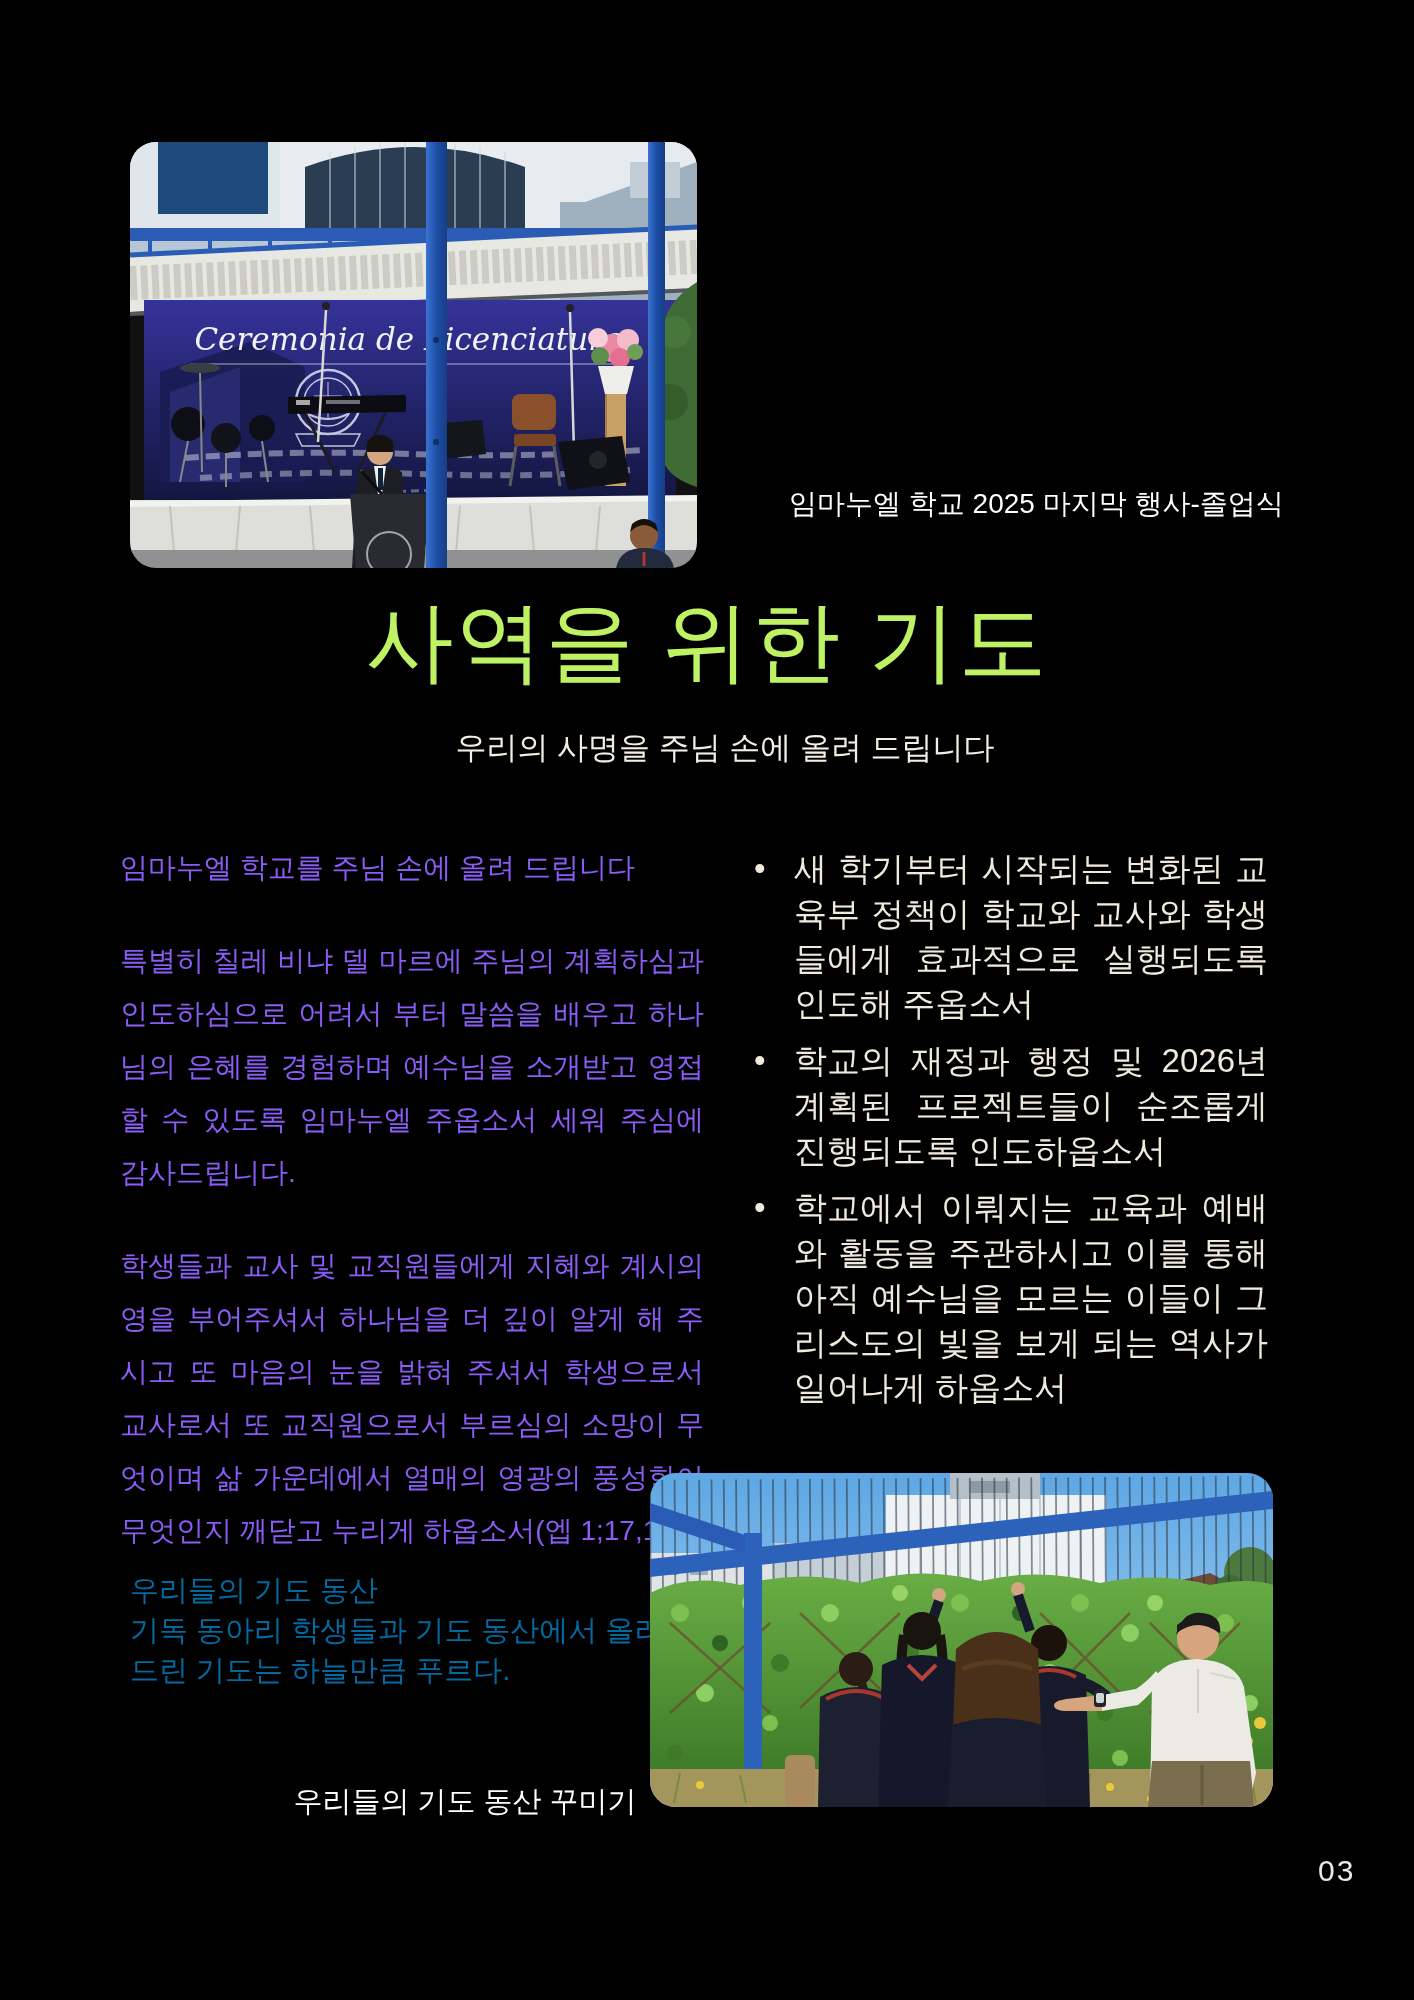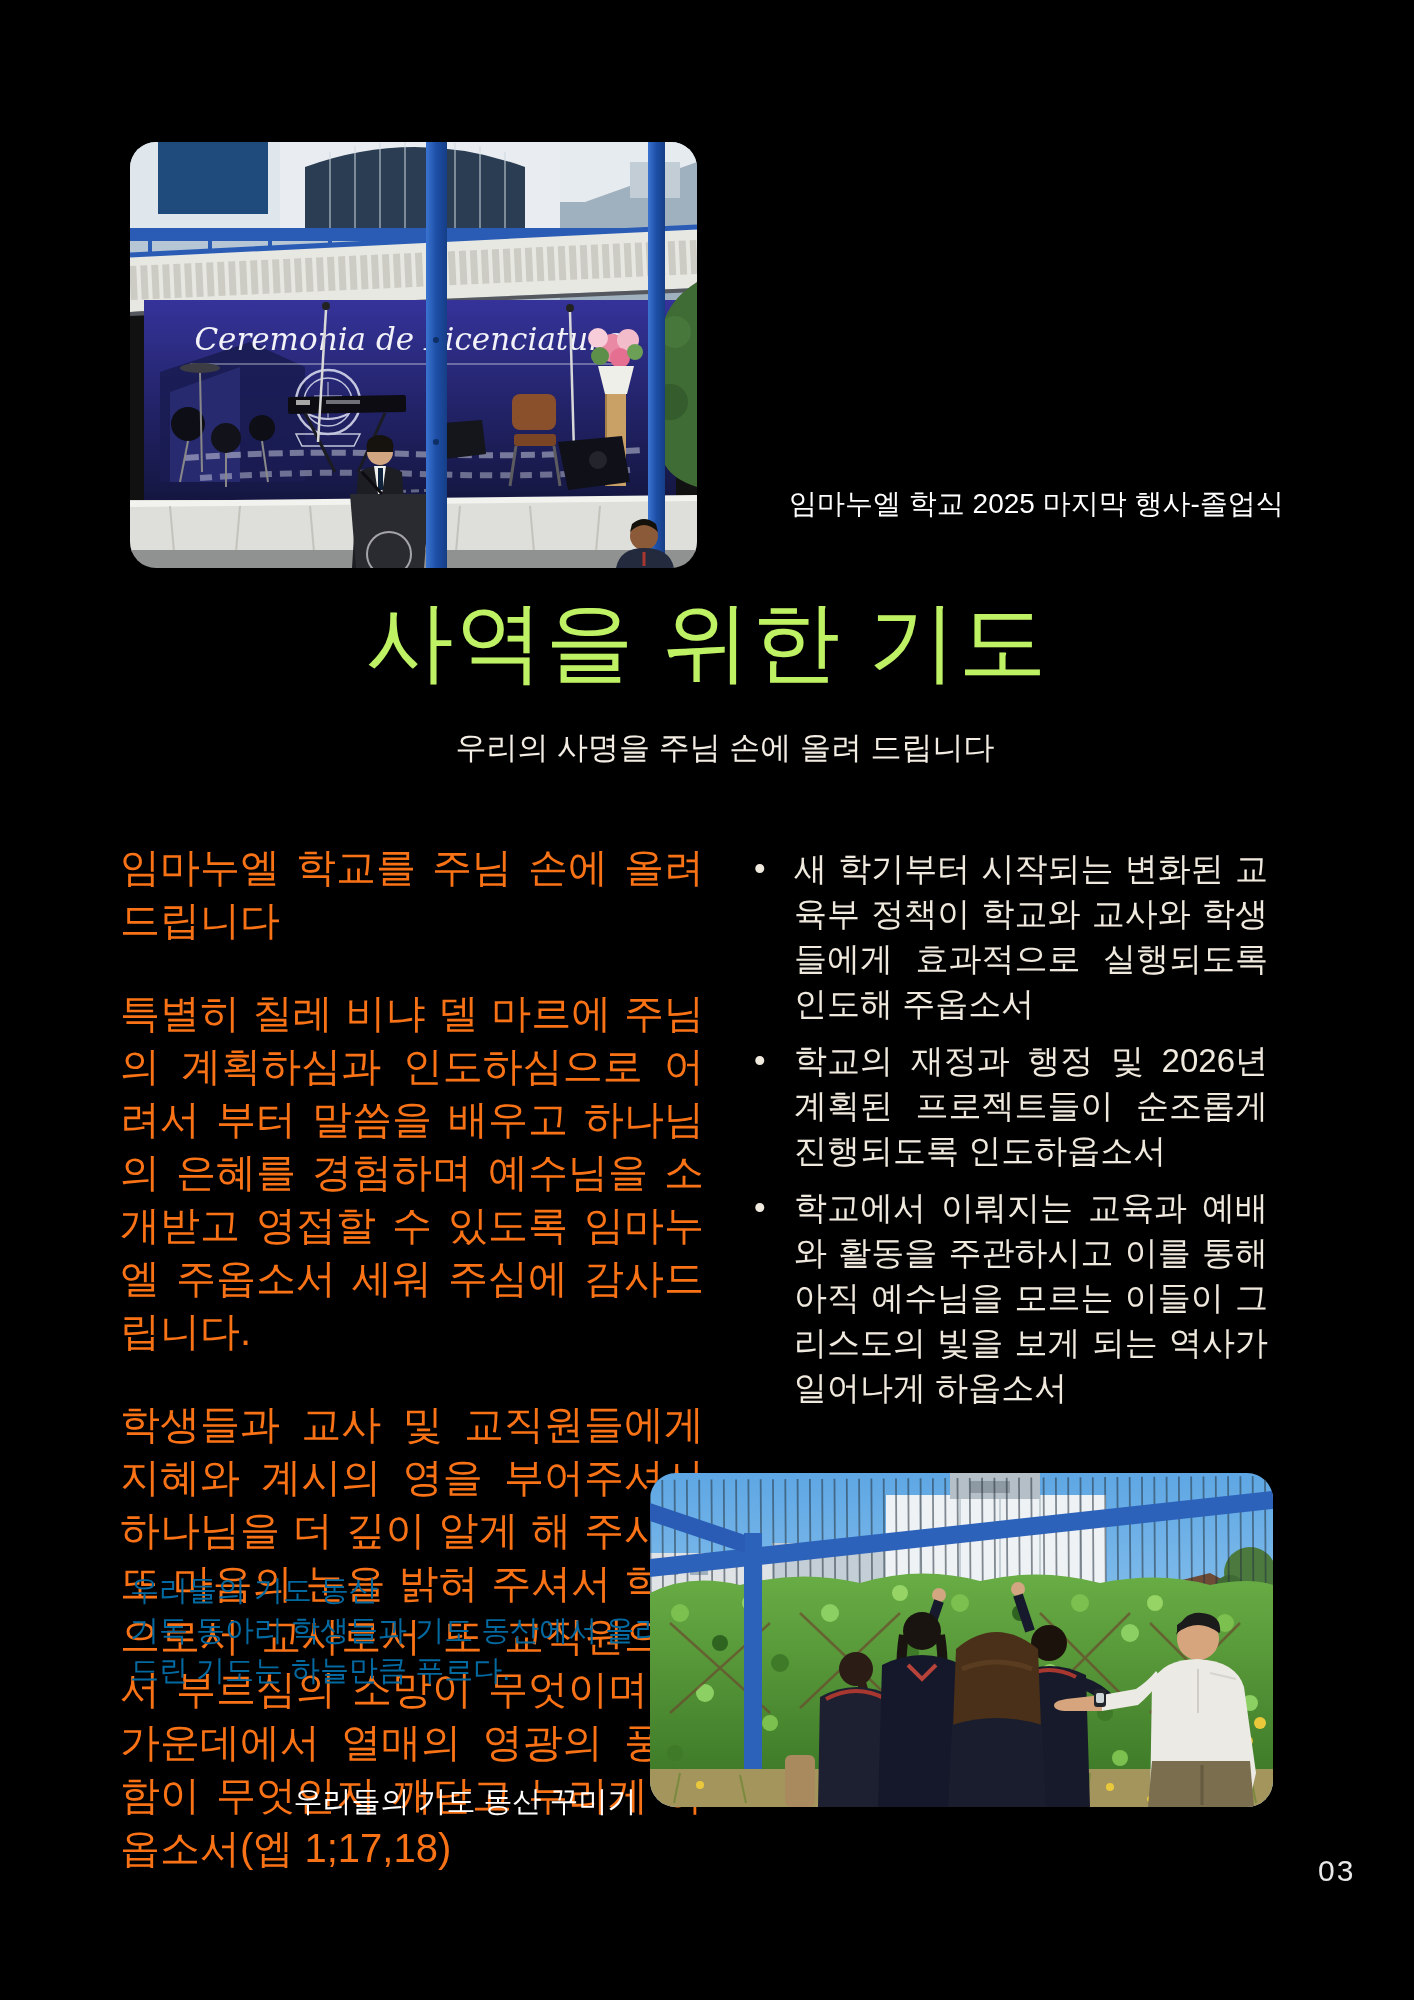--- a/index.html
+++ b/index.html
@@ -19,21 +19,21 @@
   .main-title{
     left:0;top:592px;width:1414px;text-align:center;
     color:#bef264;font-size:88px;line-height:100px;font-weight:400;letter-spacing:2px;
   }
   .subtitle{
     left:0;top:728px;width:1414px;text-align:center;
     color:#f3ede4;font-size:31px;line-height:40px;font-weight:400;padding-left:18px;
   }
   .left-col{
     left:120px;top:841px;width:584px;
-    color:#f97316;font-size:40px;line-height:53px;text-align:justify;
+    color:#8b5cf6;font-size:28px;line-height:53px;text-align:justify;
     text-justify:inter-character;
   }
   .left-col p{margin:0 0 40px 0;}
   .right-col{
     left:752px;top:846px;width:516px;
     color:#f0e9dd;font-size:33px;line-height:45px;
   }
   .right-col ul{list-style:none;margin:0;padding:0;}
   .right-col li{position:relative;padding-left:42px;margin:0 0 12px 0;text-align:justify;text-justify:inter-character;}
   .bullet-dot{position:absolute;left:2px;top:0;}

